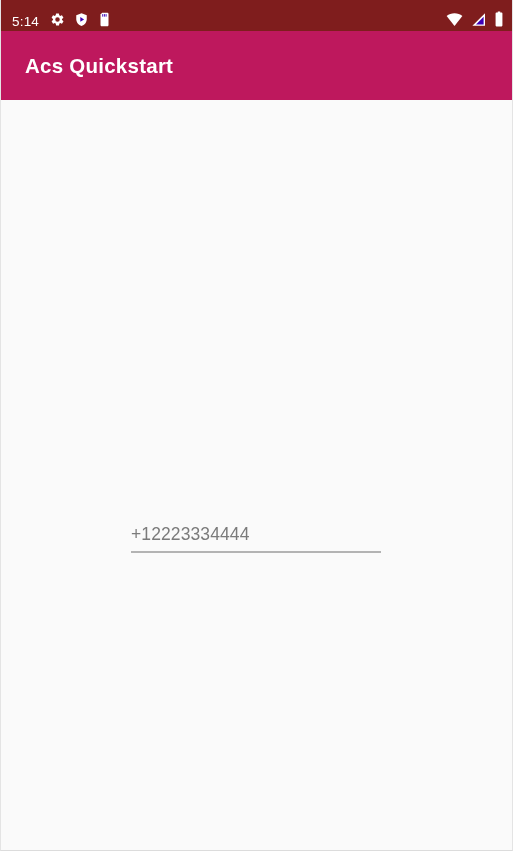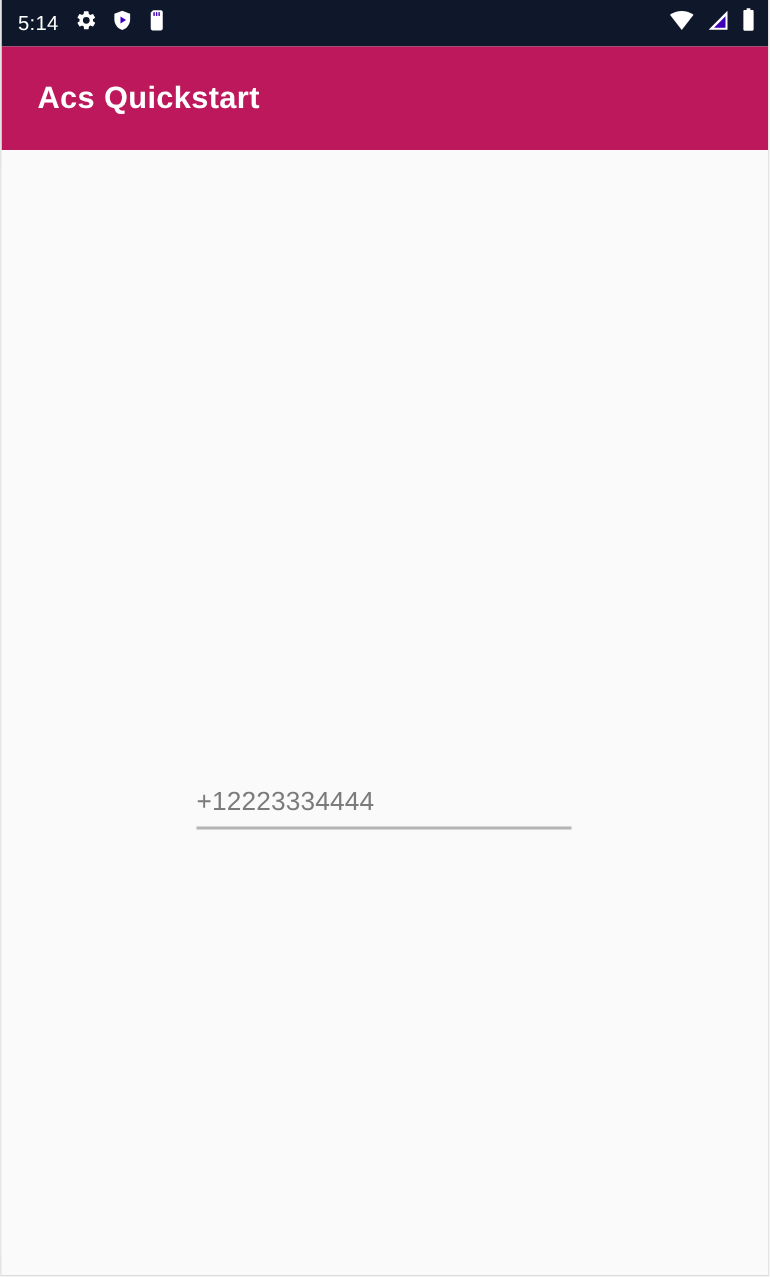--- a/index.html
+++ b/index.html
@@ -26,23 +26,23 @@
     border-bottom: 1px solid #dcdcdc;
     overflow: hidden;
   }
 
   
   #status-bar {
     position: absolute;
     top: 0; left: 0;
     width: 513px;
     height: 31px;
-    background: #0f172a;
+    background: #7f1d1d;
     display: flex;
-    align-items: center;
+    align-items: flex-end;
     box-sizing: border-box;
     padding: 0 10px 0 11px;
   }
   #status-left {
     display: flex;
     align-items: center;
     gap: 9px;
     flex: 1;
   }
   #status-right {

